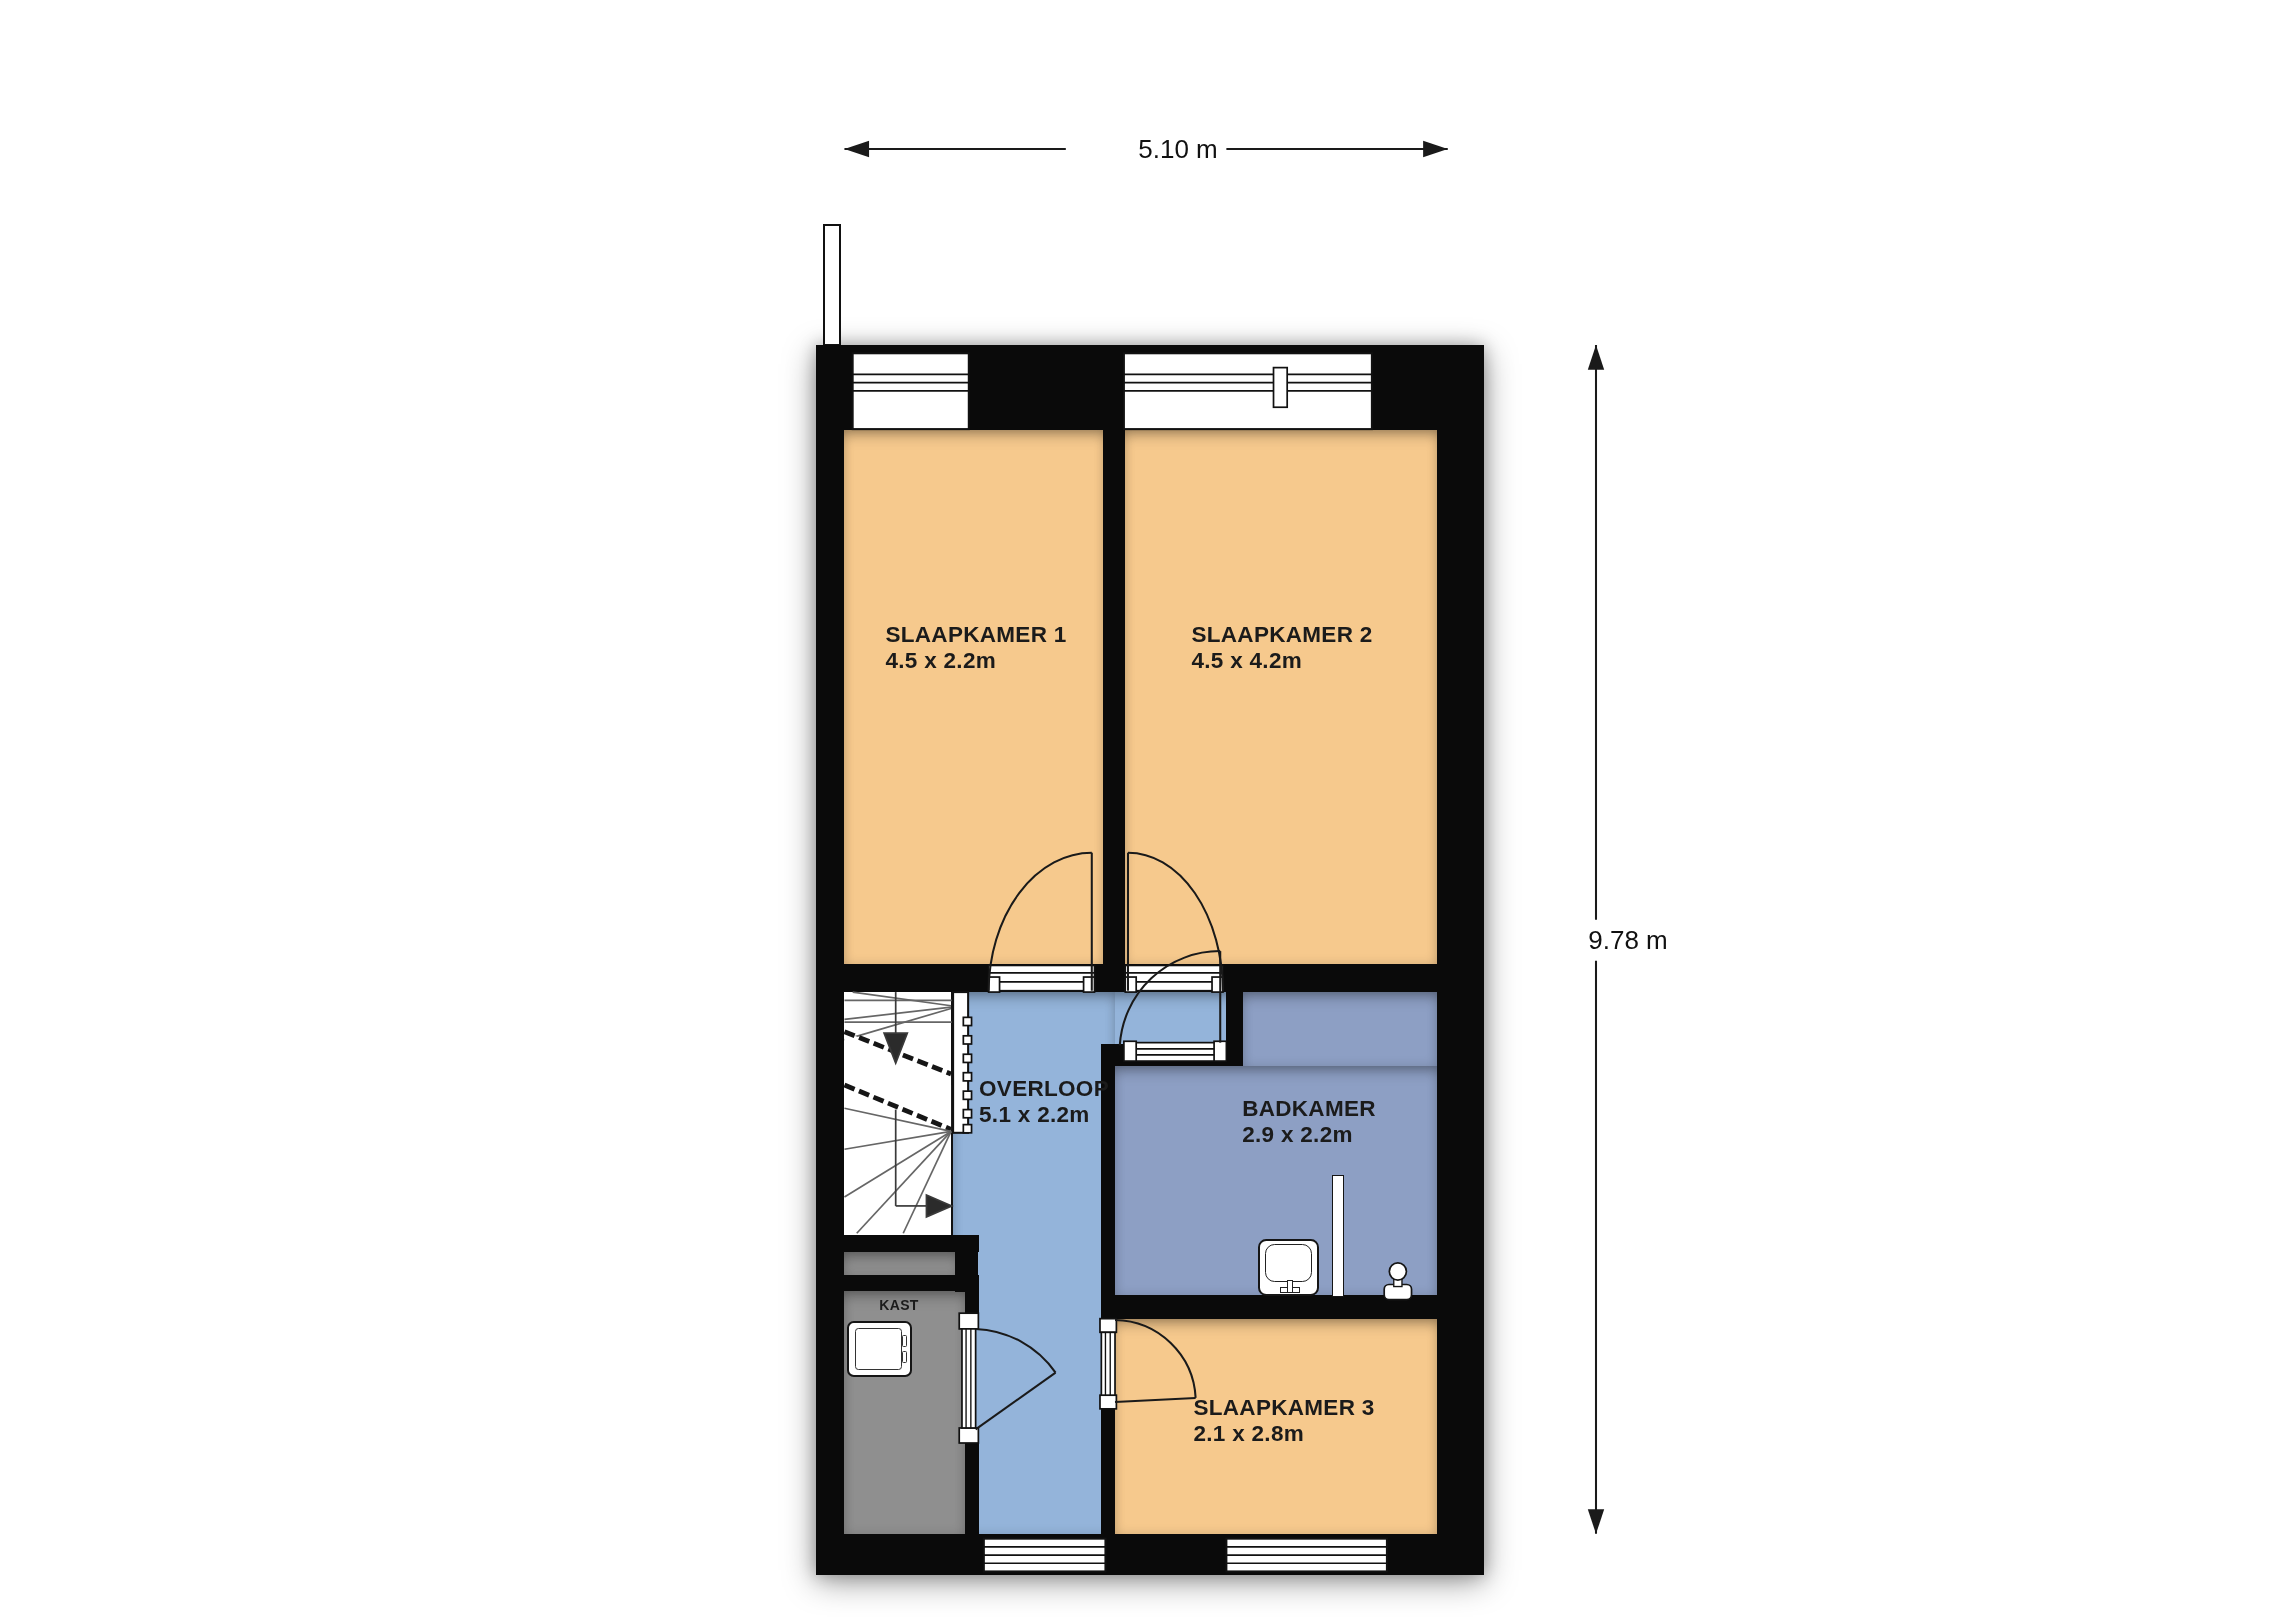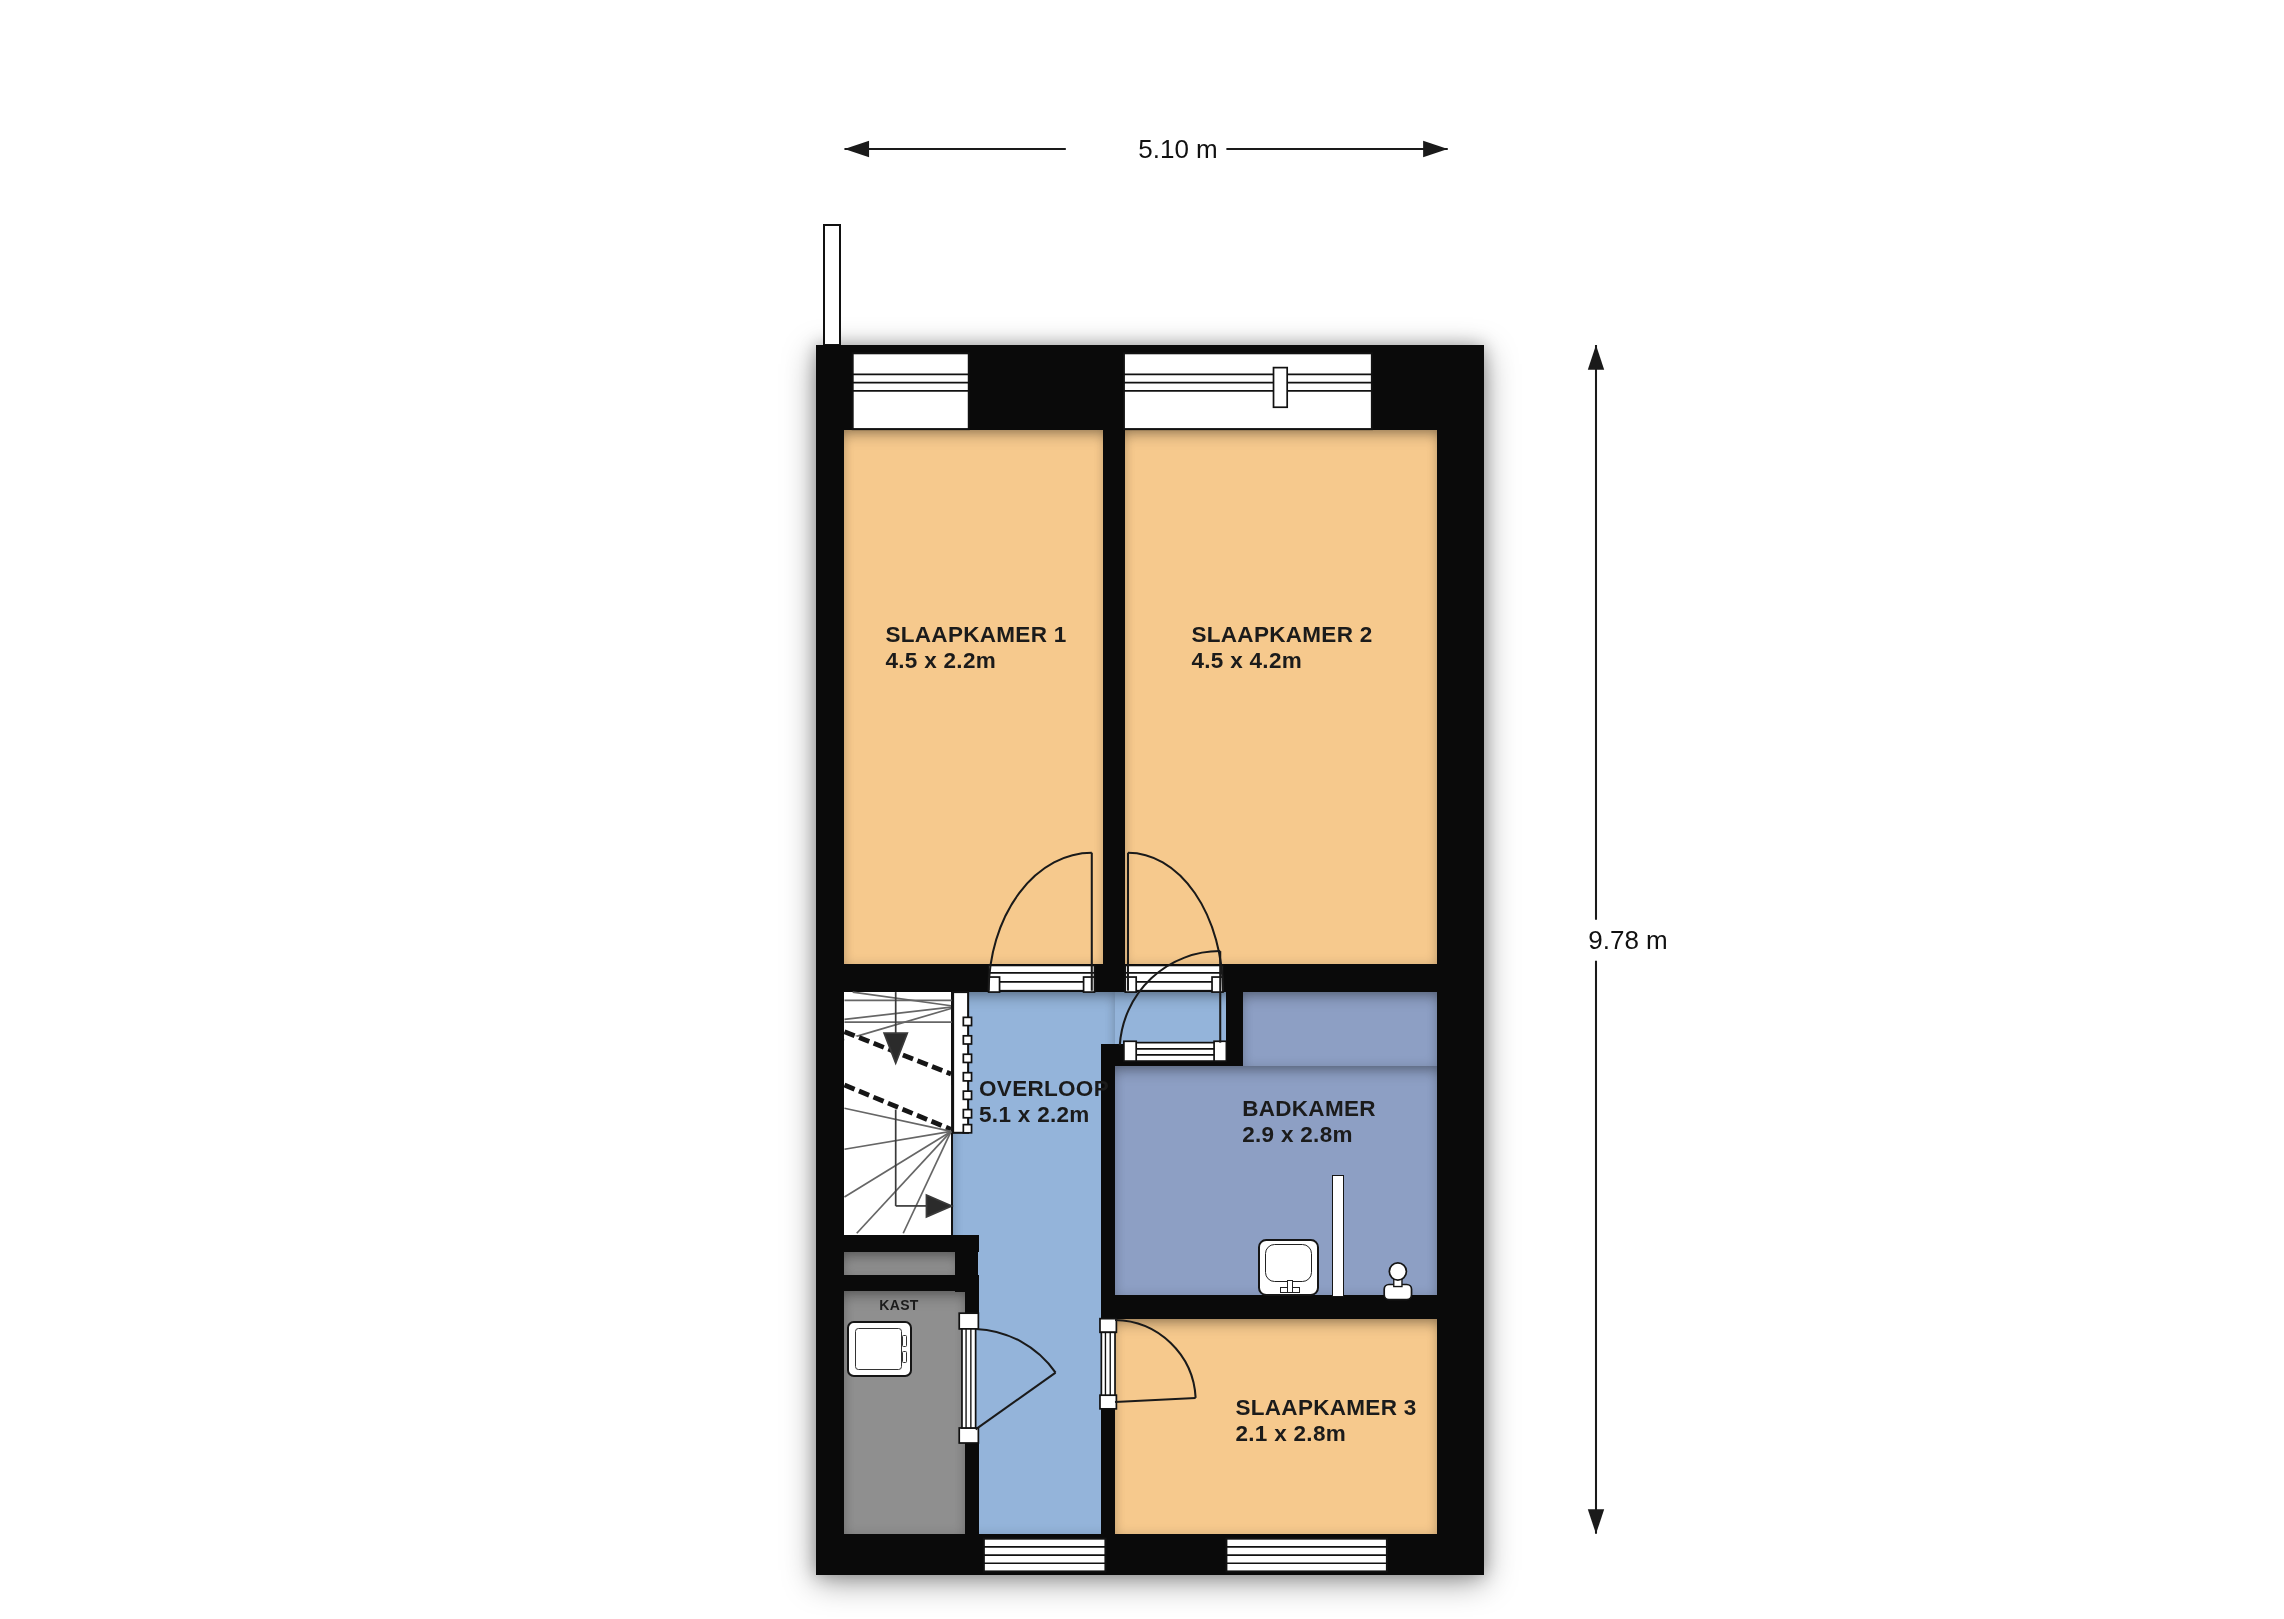--- a/index.html
+++ b/index.html
@@ -220,30 +220,30 @@
   <div class="room-label" style="left:976px;top:647px;">
     <div class="l1">SLAAPKAMER 1</div>
     <div class="l2">4.5 x 2.2m</div>
   </div>
   <div class="room-label" style="left:1282px;top:647px;">
     <div class="l1">SLAAPKAMER 2</div>
     <div class="l2">4.5 x 4.2m</div>
   </div>
   <div class="room-label" style="left:1309px;top:1121px;">
     <div class="l1">BADKAMER</div>
-    <div class="l2">2.9 x 2.8m</div>
+    <div class="l2">2.9 x 2.2m</div>
   </div>
   <div class="room-label" style="left:1044px;top:1101px;">
     <div class="l1">OVERLOOP</div>
     <div class="l2">5.1 x 2.2m</div>
   </div>
   <div class="room-label" style="left:899px;top:1305px;">
     <div class="l1" style="font-size:14px;">KAST</div>
   </div>
-  <div class="room-label" style="left:1284px;top:1420px;margin-left:42px;">
+  <div class="room-label" style="left:1284px;top:1420px;">
     <div class="l1">SLAAPKAMER 3</div>
     <div class="l2">2.1 x 2.8m</div>
   </div>
 
   <div class="dim-label" style="left:1146px;top:149px;">5.10 m</div>
   <div class="dim-label" style="left:1596px;top:940px;text-align:center;">9.78 m</div>
 
 </div>
 
 

